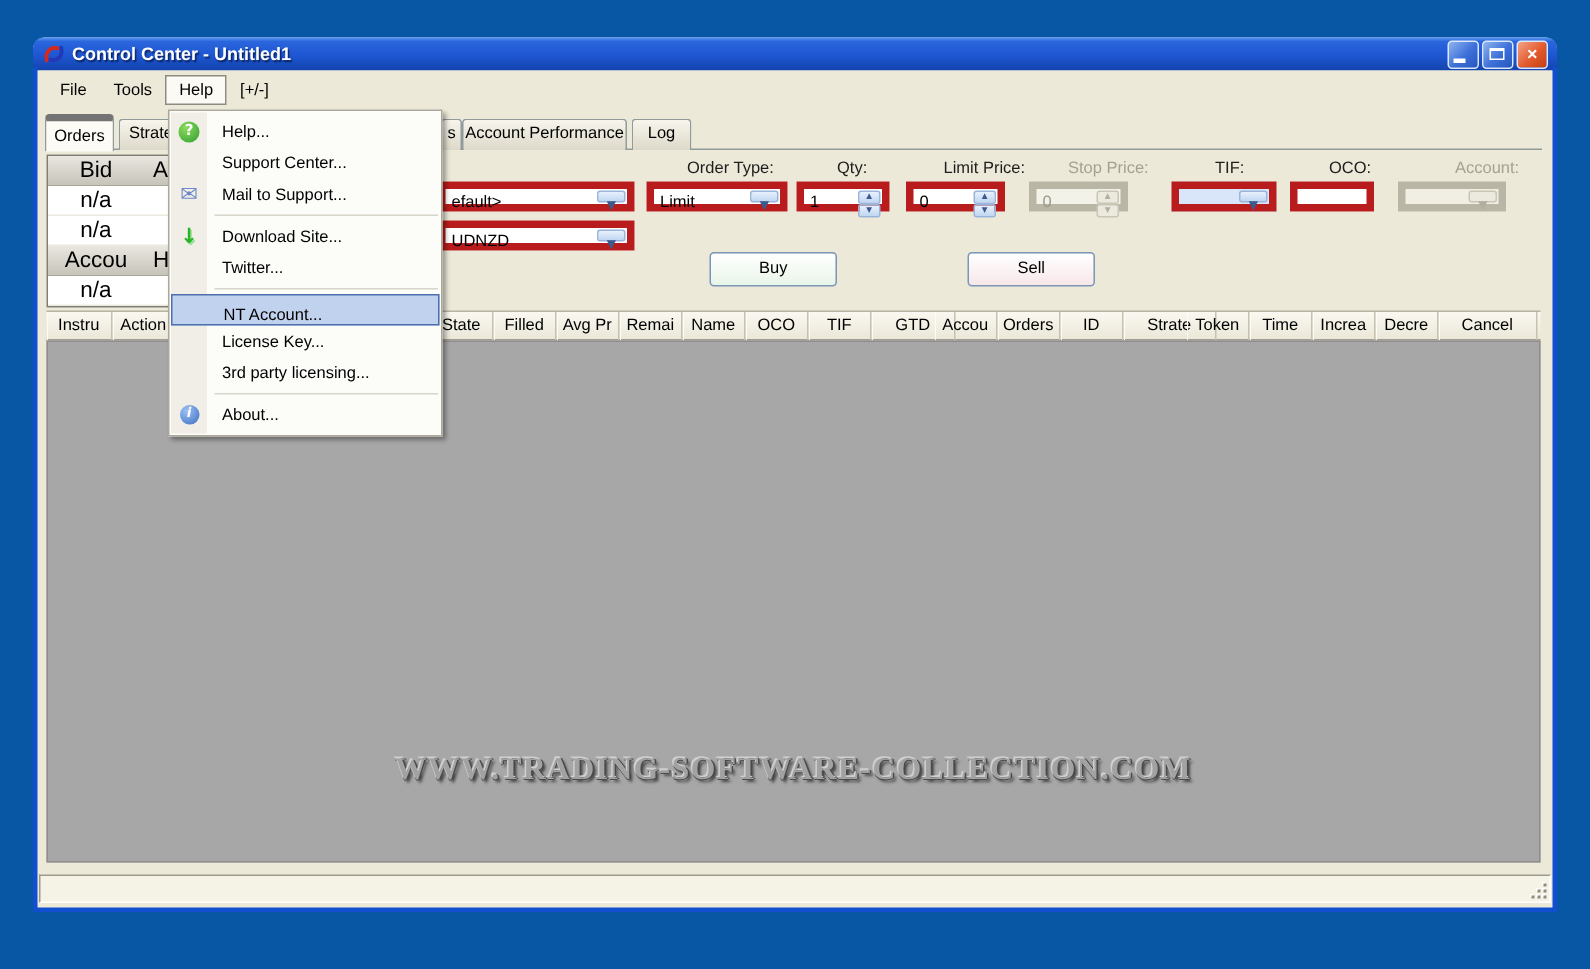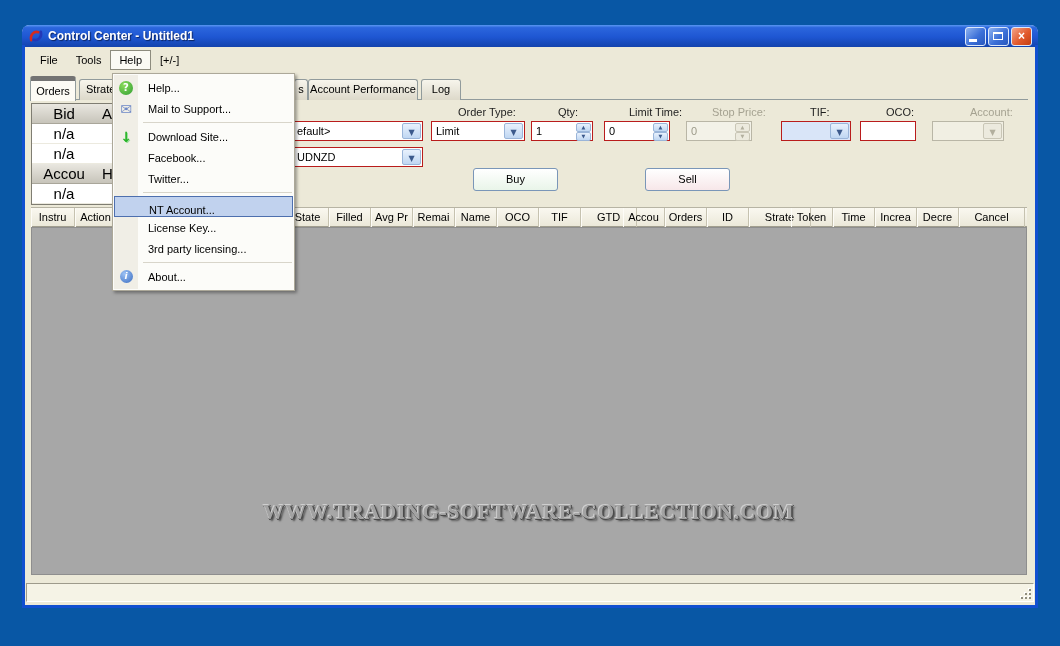--- a/index.html
+++ b/index.html
@@ -35,21 +35,21 @@
   .tab.active{top:51px;height:25px;background:#fcfbf5;border-top:5px solid #737373;line-height:21px;z-index:6;}
   .tab.clip{text-align:left;padding-left:6px;}
   
   .mgrid{position:absolute;left:9px;top:78px;width:128px;border:1px solid #7f7d72;background:#fff;z-index:2;}
   .mrow{display:flex;height:19px;font-size:15px;line-height:19px;}
   .mrow.hdr{background:linear-gradient(180deg,#e9e7e0,#c7c4ba);border-bottom:1px solid #a9a69a;}
   .mrow.data{border-bottom:1px solid #eceadf;background:#fff;}
   .mcell1{width:64px;text-align:center;}
   .mcell2{width:64px;padding-left:6px;box-sizing:border-box;}
   
-  .combo,.textbox{position:absolute;box-sizing:border-box;height:20px;border:1px solid #b91c1c;background:#fff;font-size:11px;}
+  .combo,.textbox{position:absolute;box-sizing:border-box;height:20px;border:5px solid #b91c1c;background:#fff;font-size:11px;}
   .combo .val,.textbox .val{position:absolute;left:4px;top:3px;white-space:nowrap;}
   .combo-btn{position:absolute;right:1px;top:1px;bottom:1px;width:17px;
       background:linear-gradient(180deg,#e8f1fd,#c0d7f2);border:1px solid #9ab5d9;border-radius:2px;
       color:#3c5a8c;font-size:8px;line-height:17px;text-align:center;font-family:"DejaVu Sans",sans-serif;}
   .combo.lightblue{background:#d9e5f8;}
   .combo.disabled{background:#f1efe3;border-color:#b9b6a6;}
   .combo.disabled .combo-btn{background:#eceade;border-color:#c9c6b6;color:#b2af9e;}
   .spinner{position:absolute;right:1px;top:1px;bottom:1px;width:15px;display:flex;flex-direction:column;}
   .spin-btn{flex:1;background:linear-gradient(180deg,#e8f1fd,#c0d7f2);border:1px solid #9ab5d9;border-radius:2px;
       color:#3c5a8c;font-size:5px;line-height:7px;text-align:center;font-family:"DejaVu Sans",sans-serif;}
@@ -161,21 +161,21 @@
       <span class="val">efault&gt;</span>
       <div class="combo-btn">▼</div>
     </div>
     <div class="combo" style="left:270px;top:122px;width:131px;">
       <span class="val">UDNZD</span>
       <div class="combo-btn">▼</div>
     </div>
 
     <div class="fldlabel" style="left:412px;top:81px;">Order Type:</div>
     <div class="fldlabel" style="left:512px;top:81px;">Qty:</div>
-    <div class="fldlabel" style="left:583px;top:81px;">Limit Time:</div>
+    <div class="fldlabel" style="left:583px;top:81px;">Limit Price:</div>
     <div class="fldlabel disabled" style="left:666px;top:81px;">Stop Price:</div>
     <div class="fldlabel" style="left:764px;top:81px;">TIF:</div>
     <div class="fldlabel" style="left:840px;top:81px;">OCO:</div>
     <div class="fldlabel disabled" style="left:924px;top:81px;">Account:</div>
 
     <div class="combo" style="left:409px;top:96px;width:94px;">
       <span class="val">Limit</span>
       <div class="combo-btn">▼</div>
     </div>
     <div class="textbox" style="left:509px;top:96px;width:62px;">
@@ -255,36 +255,36 @@
 
     <div class="dropdown" id="helpmenu">
       <div class="icostrip"></div>
     <div class="mi">
           <span class="ico">
             <span class="ic-help">?</span>
           </span>
           <span>Help...</span>
         </div>
         <div class="mi">
+          <span>Support Center...</span>
+        </div>
+        <div class="mi">
           <span class="ico">
             <span class="ic-mail">✉</span>
           </span>
           <span>Mail to Support...</span>
         </div>
         <div class="msep"></div>
         <div class="mi">
           <span class="ico">
             <span class="ic-down">↓</span>
           </span>
           <span>Download Site...</span>
         </div>
         <div class="mi">
-          <span>Facebook...</span>
-        </div>
-        <div class="mi">
           <span>Twitter...</span>
         </div>
         <div class="msep"></div>
         <div class="mi selected">
           <span>NT Account...</span>
         </div>
         <div class="mi">
           <span>License Key...</span>
         </div>
         <div class="mi">

